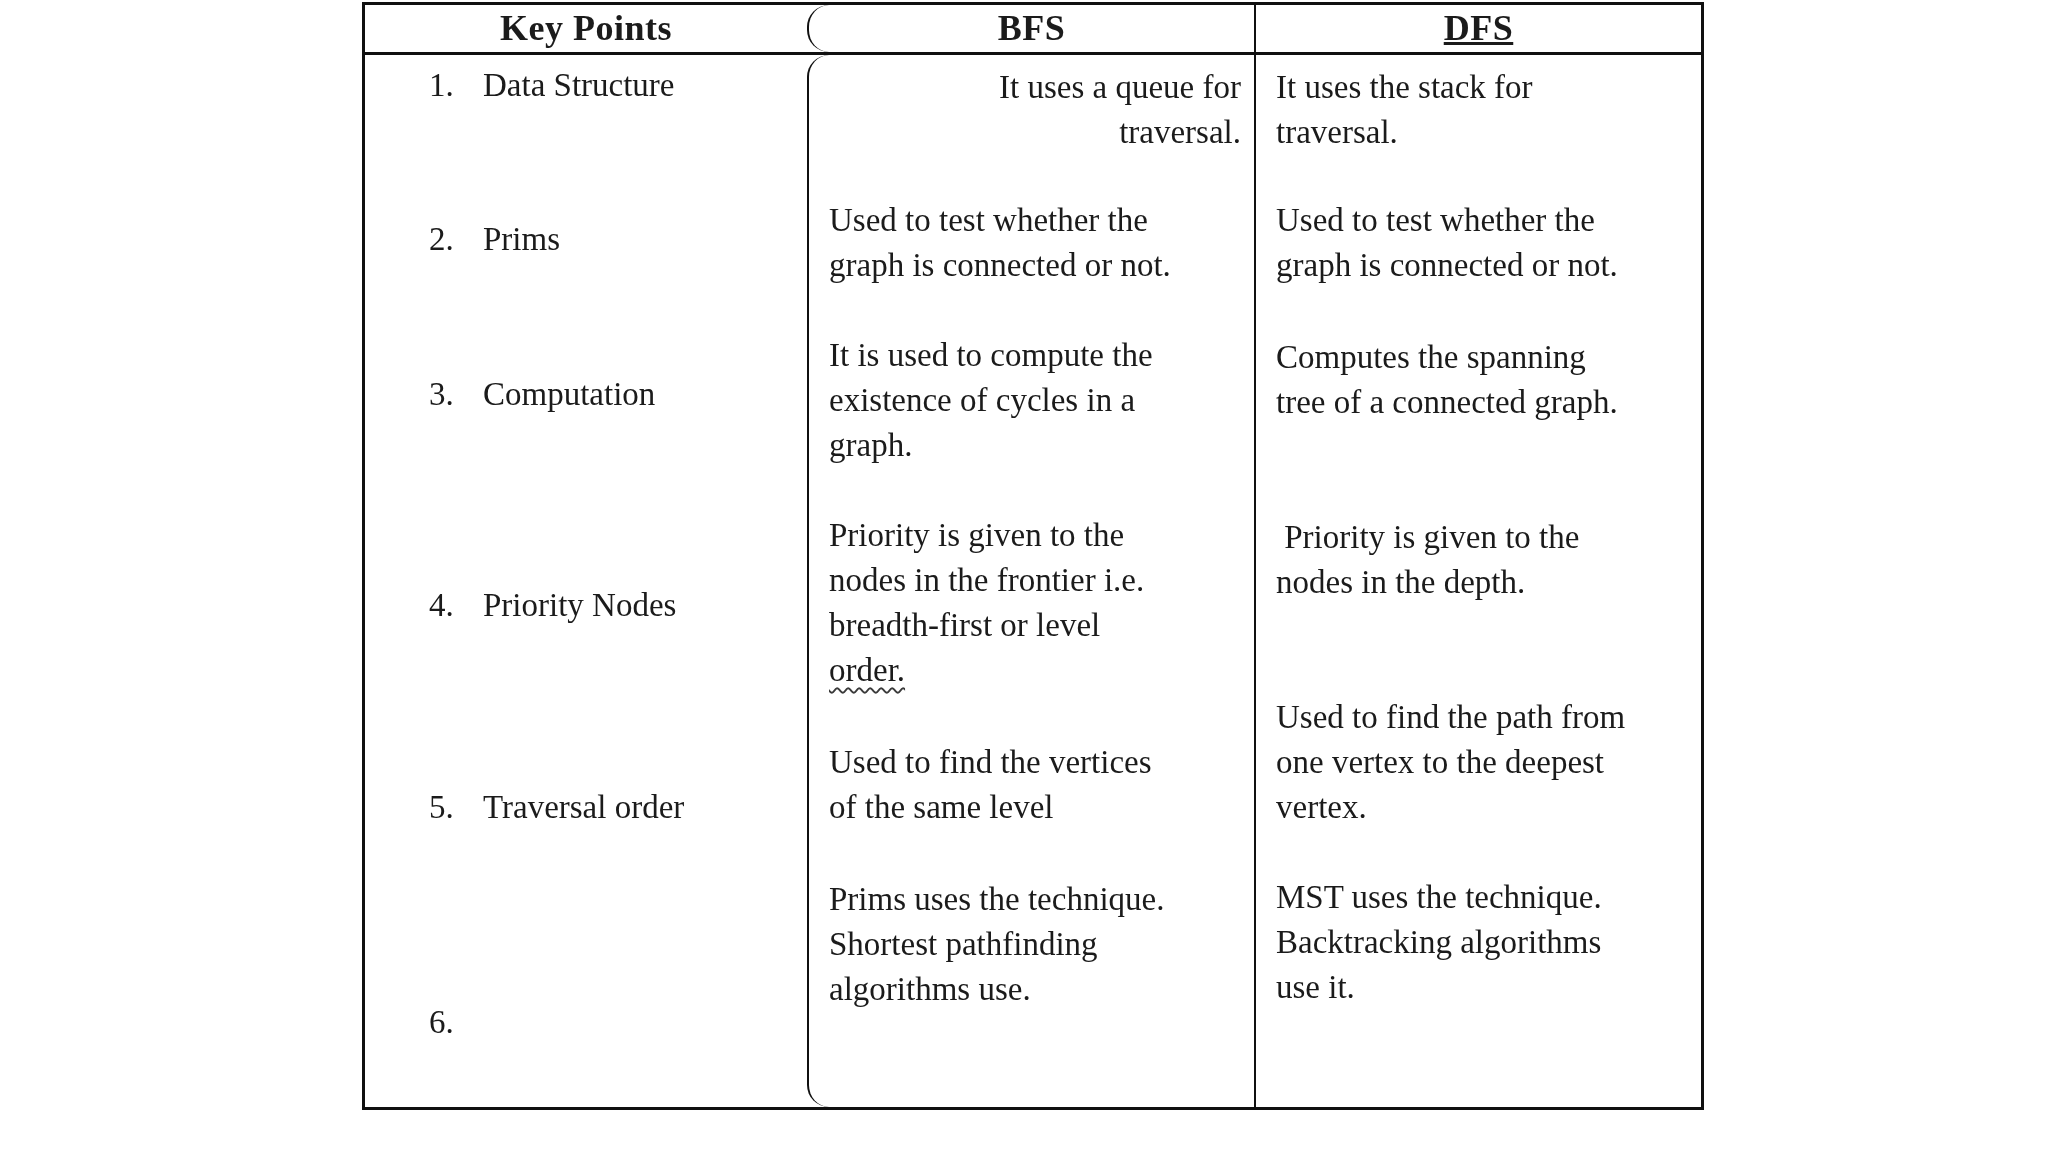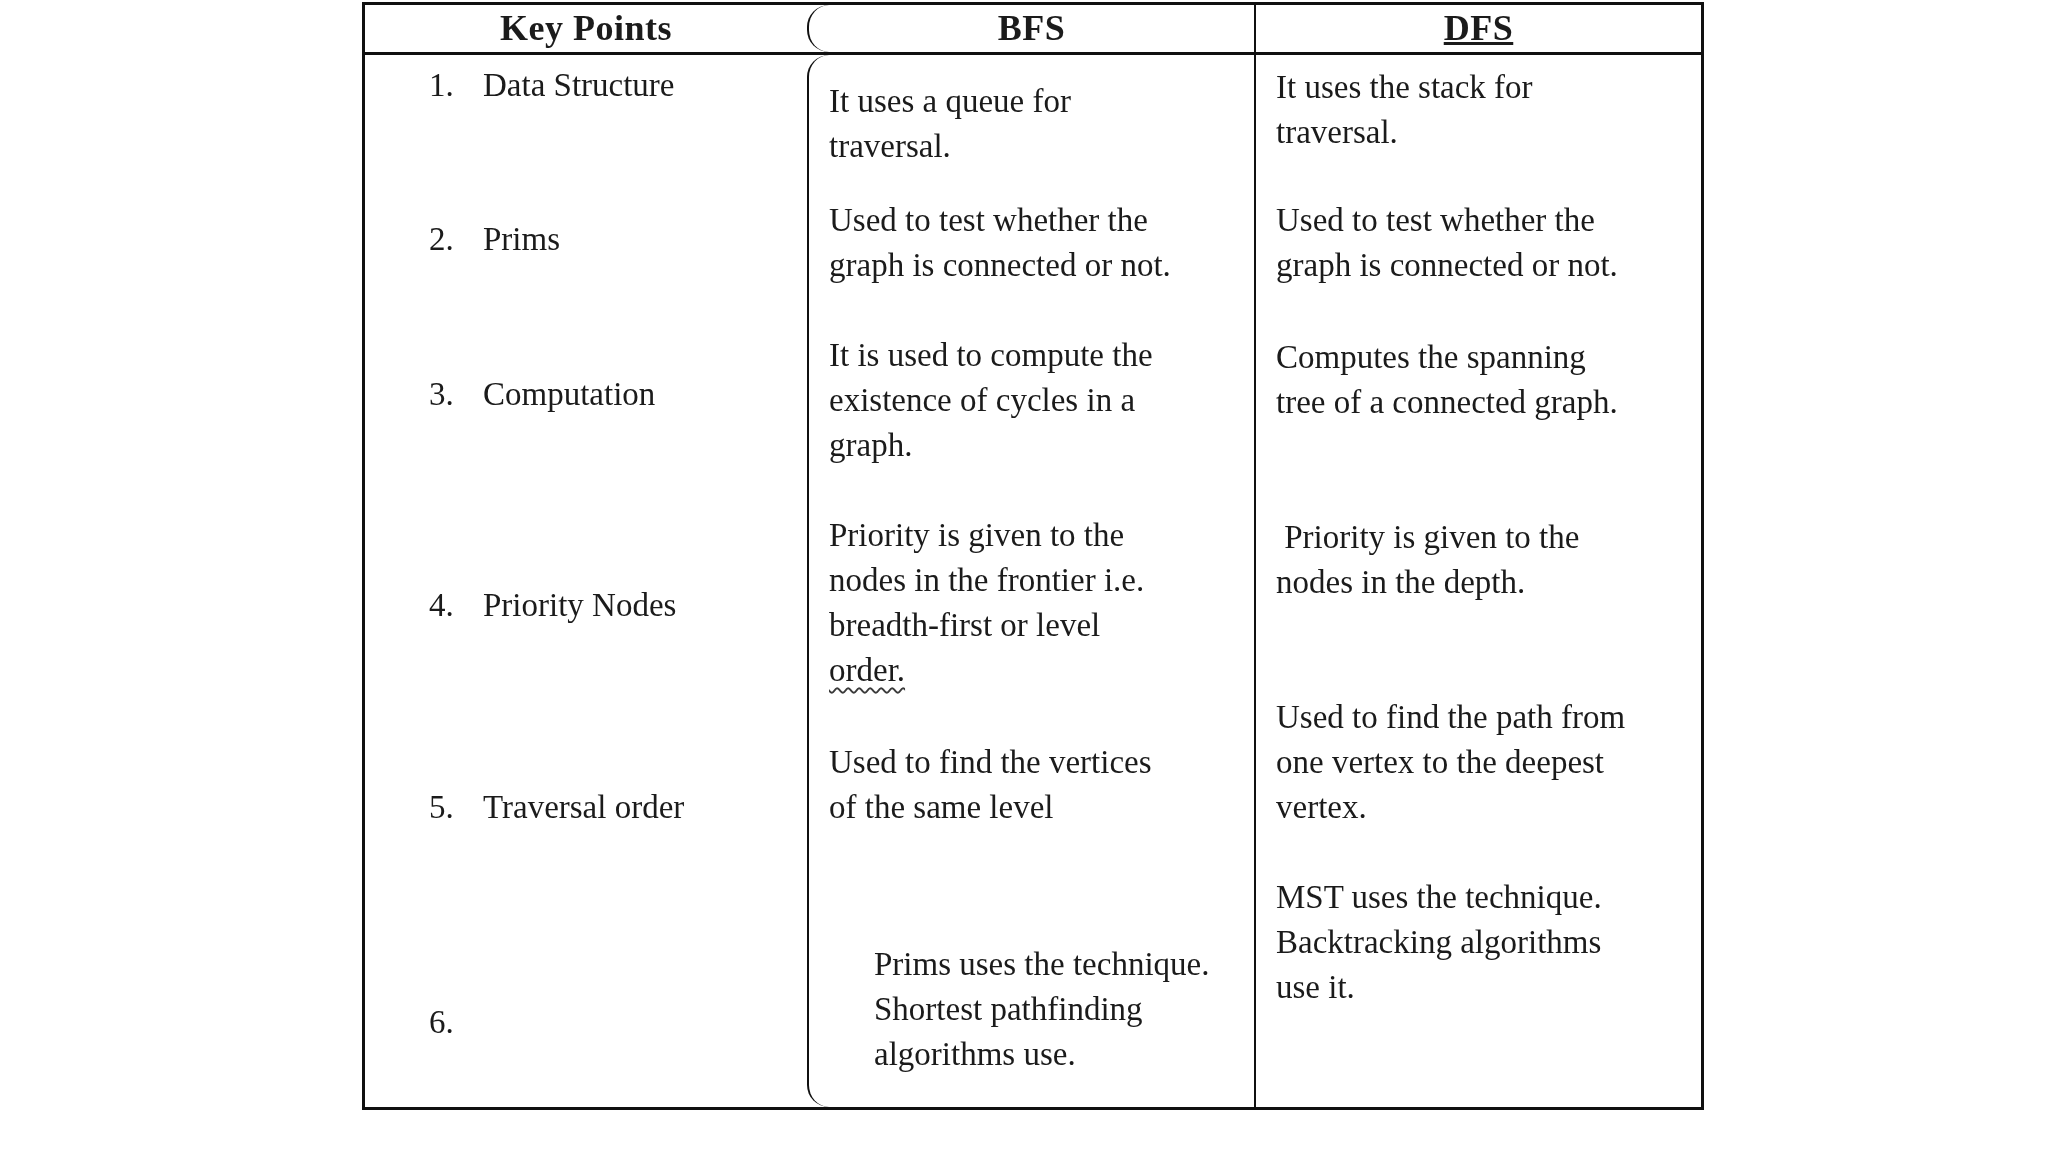--- a/index.html
+++ b/index.html
@@ -81,26 +81,26 @@
     white-space: pre-line;
   }
   
   .c1p1 { top: 8px; }
   .c1p2 { top: 162px; }
   .c1p3 { top: 317px; }
   .c1p4 { top: 528px; }
   .c1p5 { top: 730px; }
   .c1p6 { top: 945px; }
   
-  .c2p1 { top: 24px; }
+  .c2p1 { top: 10px; text-align: right; }
   .c2p2 { top: 143px; }
   .c2p3 { top: 278px; }
   .c2p4 { top: 458px; }
   .c2p5 { top: 685px; }
-  .c2p6 { top: 887px; margin-left: 45px; }
+  .c2p6 { top: 822px; }
   
   .c3p1 { top: 10px; }
   .c3p2 { top: 143px; }
   .c3p3 { top: 280px; }
   .c3p4 { top: 460px; }
   .c3p5 { top: 640px; }
   .c3p6 { top: 820px; }
   .squiggle {
     text-decoration-line: underline;
     text-decoration-style: wavy;

